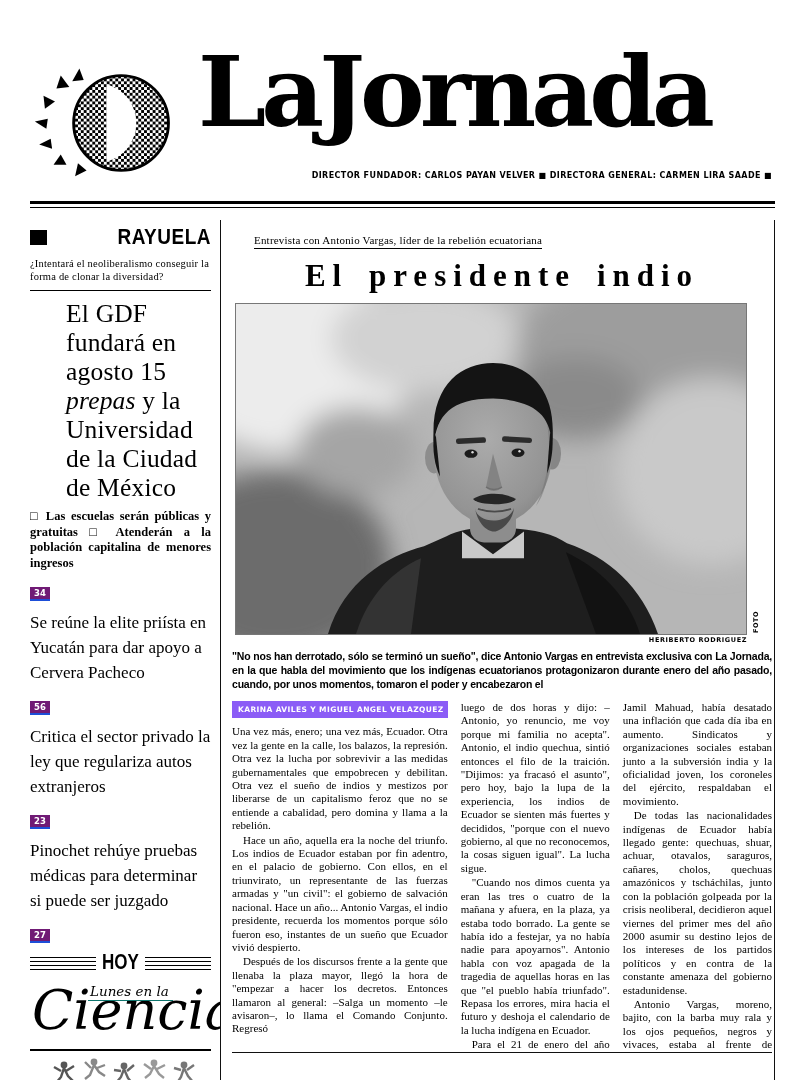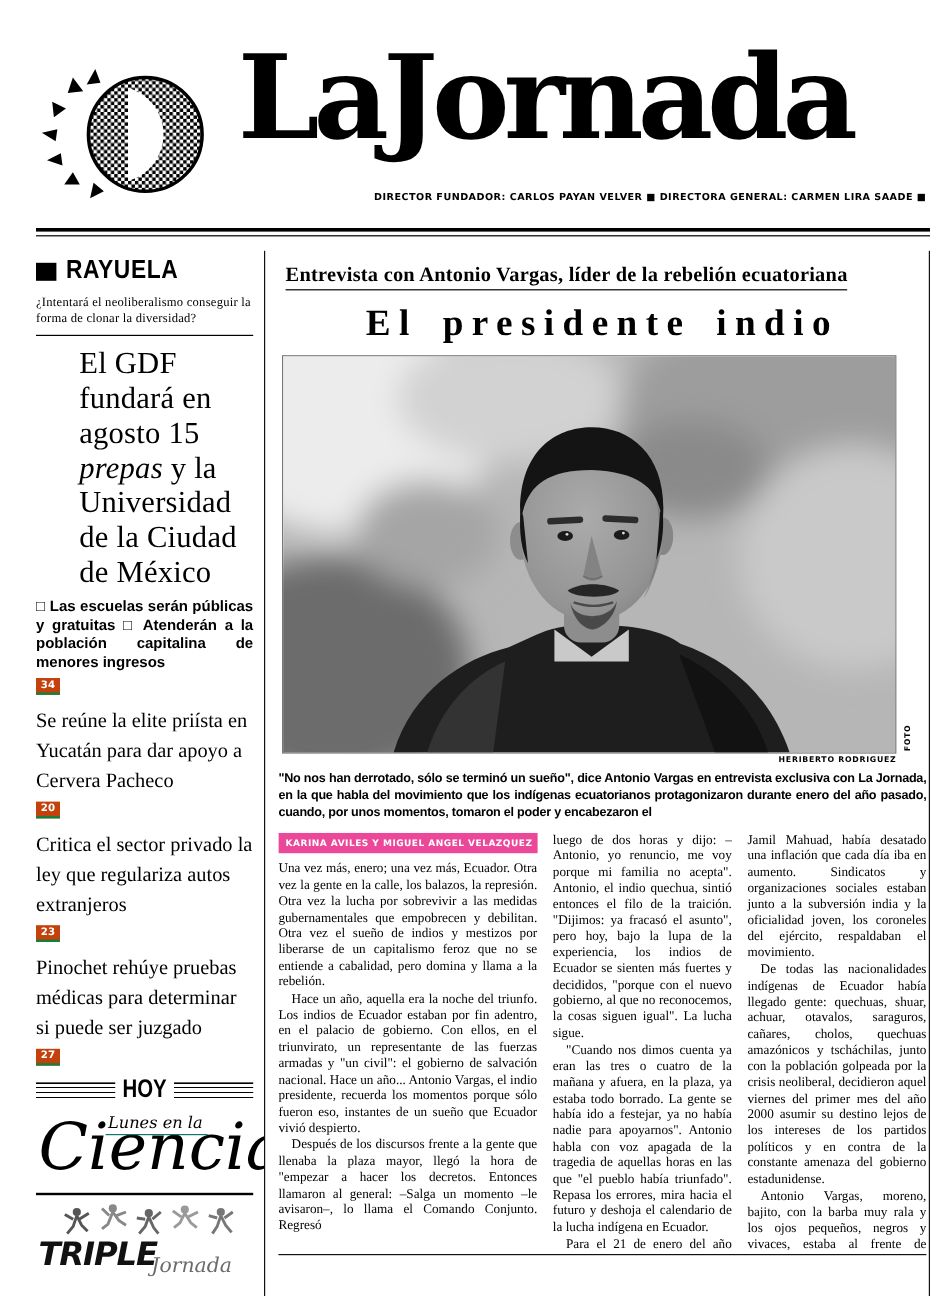--- a/index.html
+++ b/index.html
@@ -1,19 +1,19 @@
 <!DOCTYPE html>
 <html><head>
 <meta charset="utf-8">
 <style>
   * { margin:0; padding:0; box-sizing:border-box; }
   html,body { width:792px; height:1080px; background:#fff; color:#000;
               font-family:"Liberation Serif", serif; overflow:hidden; }
 
-  .page { position:relative; width:792px; height:840px; padding:5px 17px 0 30px; }
+  .page { position:relative; width:792px; height:840px; padding:16px 17px 0 30px; }
 
   
   .masthead { position:relative; height:192px; }
   .sun-logo { position:absolute; left:2px; top:48px; width:158px; height:118px; }
   .mast-title { position:absolute; left:100px; top:18px; width:648px; text-align:center;
                 font-family:"DejaVu Serif", serif; font-weight:bold; font-size:97px;
                 letter-spacing:-5px; white-space:nowrap; line-height:1.2; }
   .mast-credits { position:absolute; right:3px; top:153px; text-align:right;
                   font-family:"DejaVu Sans", sans-serif; font-weight:bold; font-size:8px;
                   letter-spacing:.4px; line-height:14px; }
@@ -27,61 +27,61 @@
 
   
   .sec-head { display:flex; align-items:center; gap:8px; }
   .blk-sq { width:17px; height:15px; background:#000; flex:none; }
   .sec-label { font-family:"Liberation Sans", sans-serif; font-weight:bold; font-size:19px;
                letter-spacing:.5px; display:inline-block; transform:scaleY(1.15); transform-origin:left center; }
   .rayuela-quote { margin-top:9px; font-size:10.5px; line-height:13px; letter-spacing:.2px; }
   .rule { border-top:1px solid #000; margin-top:7px; }
 
   .sb-h1 { margin-top:8px; font-size:25.5px; line-height:29px; font-weight:normal; letter-spacing:.2px;margin-left:36px; }
-  .sb-bullets { margin-top:7px; font-family:Liberation Sans, sans-serif; font-weight:bold;
+  .sb-bullets { margin-top:7px; font-family:Liberation Serif, serif; font-weight:bold;
                 font-size:12.5px; line-height:15.5px; text-align:justify; }
   .sb-h2 { margin-top:9px; font-size:17px; line-height:25px; font-weight:normal; }
-  .page-badge { display:inline-block; margin-top:5px; background:#c2410c; color:#fff;
+  .page-badge { display:inline-block; margin-top:16px; background:#701a75; color:#fff;
                 font-family:"DejaVu Sans", sans-serif; font-weight:bold; font-size:8.5px;
-                padding:1px 4px; border-bottom:2px solid #15803d; }
+                padding:1px 4px; border-bottom:2px solid #1d4ed8; }
 
   .hoy { display:flex; align-items:center; gap:6px; margin-top:10px; }
   .line-stack { flex:1; height:13px;
     background:repeating-linear-gradient(to bottom,#000 0 1px,transparent 1px 4px); }
   .hoy-label { font-family:"Liberation Sans", sans-serif; font-weight:bold; font-size:17px;
                display:inline-block; transform:scaleY(1.25); }
 
   .ciencia { position:relative; margin-top:6px; height:72px; border-bottom:2px solid #000; }
   .ciencia-big { position:absolute; left:2px; top:2px; font-family:"DejaVu Serif", serif;
                  font-style:italic; font-size:54px; line-height:60px; }
   .ciencia-top { position:absolute; left:58px; top:4px; font-family:"DejaVu Serif", serif;
                  font-style:italic; font-size:13.5px; border-bottom:1px solid #0f766e; padding:0 4px 1px 2px; }
   .triple-logo { display:block; margin-top:6px; width:178px; height:62px; }
 
   
   .kicker-wrap { padding:10px 6px 0 6px; }
-  .kicker { font-size:17px; font-weight:700; letter-spacing:.2px;
-            border-bottom:1.5px solid #000; display:inline-block; padding-bottom:2px; }
+  .kicker { font-size:11px; font-weight:400; letter-spacing:.2px;
+            border-bottom:1.5px solid #000; display:inline-block; padding-bottom:2px;margin-left:16px; }
   .headline { text-align:center; font-size:31px; letter-spacing:7px; word-spacing:6px;
               margin-top:9px; font-weight:600; }
   .photo-wrap { position:relative; margin-top:9px; width:512px; height:332px; margin-left:3px; }
   .photo { width:100%; height:100%; display:block; border:1px solid #777; }
   .photo-credit-v { position:absolute; right:-13px; bottom:2px; font-family:"DejaVu Sans",sans-serif;
                     font-size:6.5px; font-weight:bold; letter-spacing:.5px;
                     writing-mode:vertical-rl; transform:rotate(180deg); }
   .photo-credit { text-align:right; width:512px; margin-left:3px; font-family:"DejaVu Sans",sans-serif;
                   font-size:6.5px; font-weight:bold; letter-spacing:.6px; margin-top:1px; }
   .caption { margin-top:5px; font-family:"Liberation Sans", sans-serif; font-weight:bold;
              font-size:10.5px; line-height:14px; letter-spacing:-.2px; text-align:justify; }
 
   .columns { display:flex; gap:13px; margin-top:10px; border-bottom:1px solid #111;
              padding-bottom:8px; height:352px; overflow:hidden; }
   .col { flex:1; font-size:11px; line-height:13.4px; text-align:justify; }
   .col p + p { text-indent:11px; margin-top:1px; }
-  .byline { background:#ec4899; color:#fff; font-family:"DejaVu Sans", sans-serif; font-weight:bold;
+  .byline { background:#8b5cf6; color:#fff; font-family:"DejaVu Sans", sans-serif; font-weight:bold;
             font-size:7.5px; letter-spacing:.4px; padding:2px 4px 2px 6px; margin-bottom:7px;
             white-space:nowrap; }
 </style>
 </head>
 <body>
 
 <div class="page">
 
   <header class="masthead">
     <svg class="sun-logo" viewBox="0 0 110 82">
@@ -109,33 +109,33 @@
     <div class="mast-credits">
       <div>DIRECTOR FUNDADOR: CARLOS PAYAN VELVER ■ DIRECTORA GENERAL: CARMEN LIRA SAADE ■</div>
     </div>
     <div class="mast-rule"></div>
   </header>
 
   <div class="content">
 
     <aside class="sidebar">
 
-      <div class="sec-head" style="margin-top:6px;">
+      <div class="sec-head" style="margin-top:6px;justify-content:space-between;">
         <span class="blk-sq"></span>
         <span class="sec-label">RAYUELA</span>
       </div>
       <p class="rayuela-quote">¿Intentará el neoliberalismo conseguir la forma de clonar la diversidad?</p>
       <div class="rule"></div>
 
       <h2 class="sb-h1"><span>El GDF fundará en agosto 15 </span><em>prepas</em><span> y la Universidad de la Ciudad de México</span></h2>
       <p class="sb-bullets">□ Las escuelas serán públicas y gratuitas  □ Atenderán a la población capitalina de menores ingresos</p>
       <span class="page-badge">34</span>
 
       <h2 class="sb-h2">Se reúne la elite priísta en Yucatán para dar apoyo a Cervera Pacheco</h2>
-      <span class="page-badge">20</span>
+      <span class="page-badge">56</span>
 
       <h2 class="sb-h2">Critica el sector privado la ley que regulariza autos extranjeros</h2>
       <span class="page-badge">23</span>
 
       <h2 class="sb-h2">Pinochet rehúye pruebas médicas para determinar si puede ser juzgado</h2>
       <span class="page-badge">27</span>
 
       <div class="hoy">
         <span class="line-stack"></span>
         <span class="hoy-label">HOY</span>

